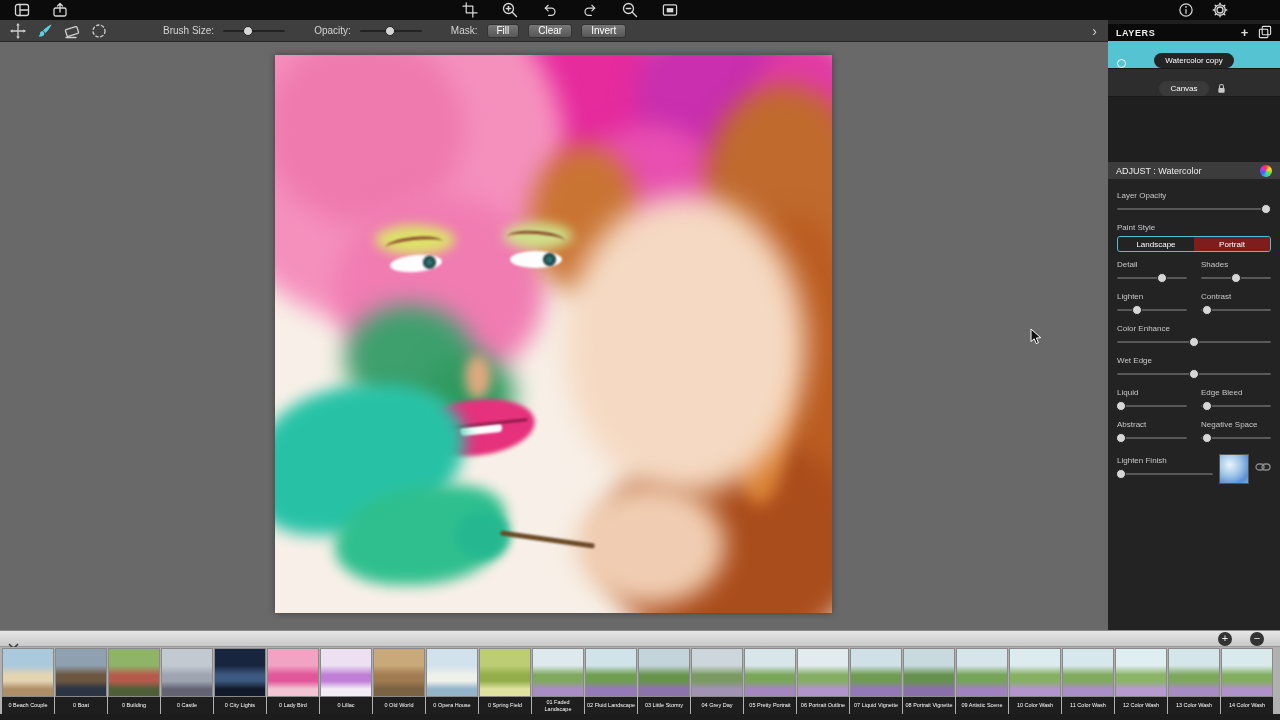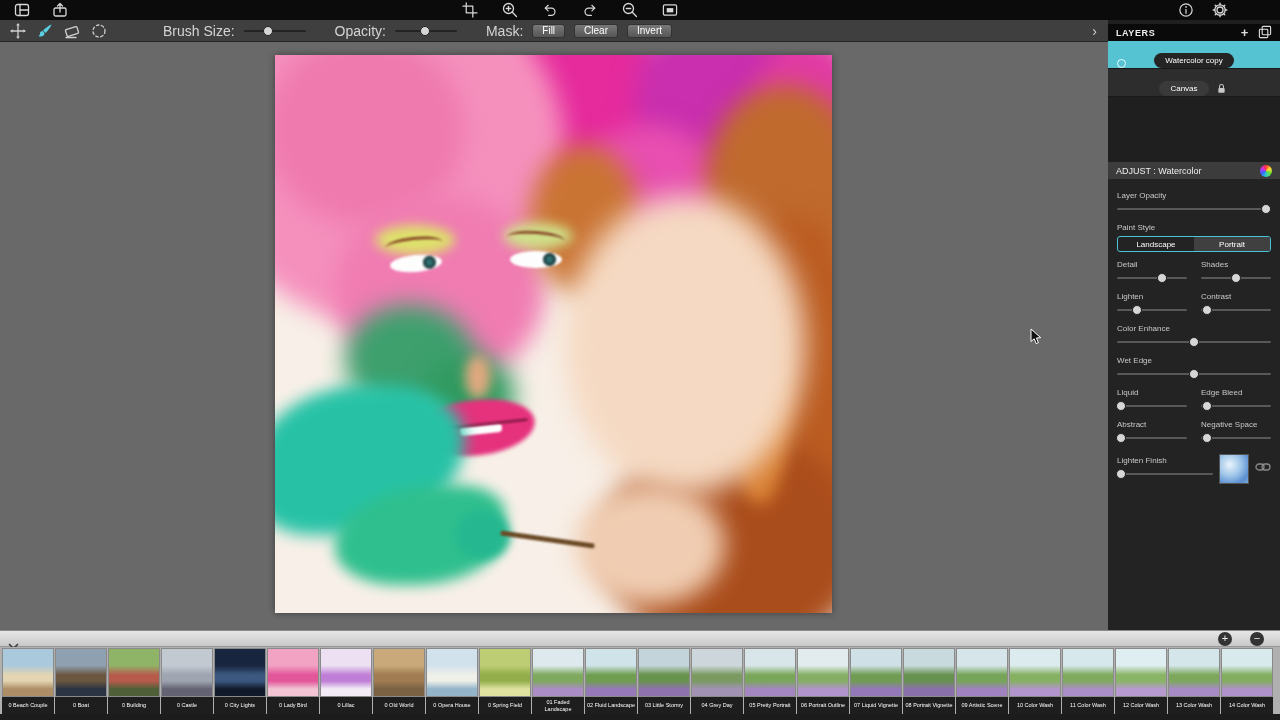--- a/index.html
+++ b/index.html
@@ -12,21 +12,21 @@
   .tb-center{position:absolute;left:462px;display:flex;gap:24px;align-items:center;}
   .tb-right{position:absolute;right:52px;display:flex;gap:18px;align-items:center;}
   .tico{width:16px;height:16px;display:block;cursor:pointer;}
   .tico svg{width:16px;height:16px;stroke:#d8d8d8;fill:none;stroke-width:1.3;stroke-linecap:round;stroke-linejoin:round;}
 
   
   .toolbar{position:absolute;left:0;top:20px;width:1108px;height:22px;background:#3f3f3f;border-bottom:1px solid #262626;display:flex;align-items:center;gap:9px;padding:0 9px;}
   .tool{width:18px;height:18px;display:block;cursor:pointer;}
   .tool svg{width:18px;height:18px;stroke:#cfcfcf;fill:none;stroke-width:1.3;stroke-linecap:round;stroke-linejoin:round;}
   .tool.active svg{stroke:#5ad0e0;}
-  .tlabel{font-size:14px;color:#d4d4d4;white-space:nowrap;text-align:right;}
+  .tlabel{font-size:10px;color:#d4d4d4;white-space:nowrap;text-align:right;}
   .ml46{margin-left:46px;}
   .ml20{margin-left:20px;}
   .tslider{position:relative;width:62px;height:12px;cursor:pointer;}
   .tslider::before{content:"";position:absolute;left:0;right:0;top:5px;height:2px;background:#232323;border-radius:1px;}
   .knob{position:absolute;top:1px;width:10px;height:10px;border-radius:50%;background:#d6d6d6;border:1px solid #222;transform:translateX(-50%);}
   .mbtn{height:14px;padding:0 9px;font-size:10px;color:#fff;background:linear-gradient(#787878,#565656);border:1px solid #333;border-radius:3px;cursor:pointer;font-family:"Liberation Sans",sans-serif;}
   .chev{margin-left:auto;font-size:14px;color:#cfcfcf;line-height:1;cursor:pointer;padding-right:2px;}
 
   
   .canvas-area{position:absolute;left:0;top:42px;width:1108px;height:588px;background:#696969;overflow:hidden;}
@@ -87,21 +87,21 @@
   .colorwheel{width:12px;height:12px;border-radius:50%;background:conic-gradient(#f33,#fd3,#6d3,#3cc,#36f,#c3e,#f33);cursor:pointer;}
   .abody{flex:1;background:#232323;padding:12px 9px 0 9px;font-size:8px;color:#c8c8c8;}
   .arow{margin-bottom:8px;}
   .acols{display:flex;gap:14px;}
   .acol{flex:1;}
   .slbl{height:10px;line-height:10px;white-space:nowrap;}
   .sl{position:relative;height:12px;margin-top:2px;cursor:pointer;}
   .sl::before{content:"";position:absolute;left:0;right:0;top:5px;height:2px;background:#585858;border-radius:1px;}
   .pstyle{display:flex;height:16px;border:1px solid #4cc2d4;border-radius:3px;overflow:hidden;margin-top:3px;}
   .pseg{flex:1;display:flex;align-items:center;justify-content:center;font-size:8px;color:#fff;cursor:pointer;}
-  .pseg.sel{background:#404040;}
+  .pseg.sel{background:#7f1d1d;}
   .afrow{display:flex;align-items:flex-start;margin-top:12px;}
   .af-left{width:98px;}
   .af-thumb{width:30px;height:30px;margin-left:6px;margin-top:-2px;border:1px solid #555;background:radial-gradient(circle at 35% 35%,#eaf4fb,#9cc4e8 45%,#5b8fd0 78%,#7aa8dc);cursor:pointer;}
   .af-link{margin-left:6px;margin-top:6px;cursor:pointer;}
   .af-link svg{width:16px;height:10px;stroke:#8a8a8a;fill:none;stroke-width:1.3;}
 
   
   .pheader{position:absolute;left:0;top:630px;width:1280px;height:17px;background:linear-gradient(#e7e7e7,#c8c8c8);border-top:1px solid #8a8a8a;border-bottom:1px solid #979797;}
   .ph-chev{position:absolute;left:8px;top:5px;cursor:pointer;}
   .ph-chev svg{width:11px;height:7px;stroke:#3a3a3a;fill:none;stroke-width:1.6;}

